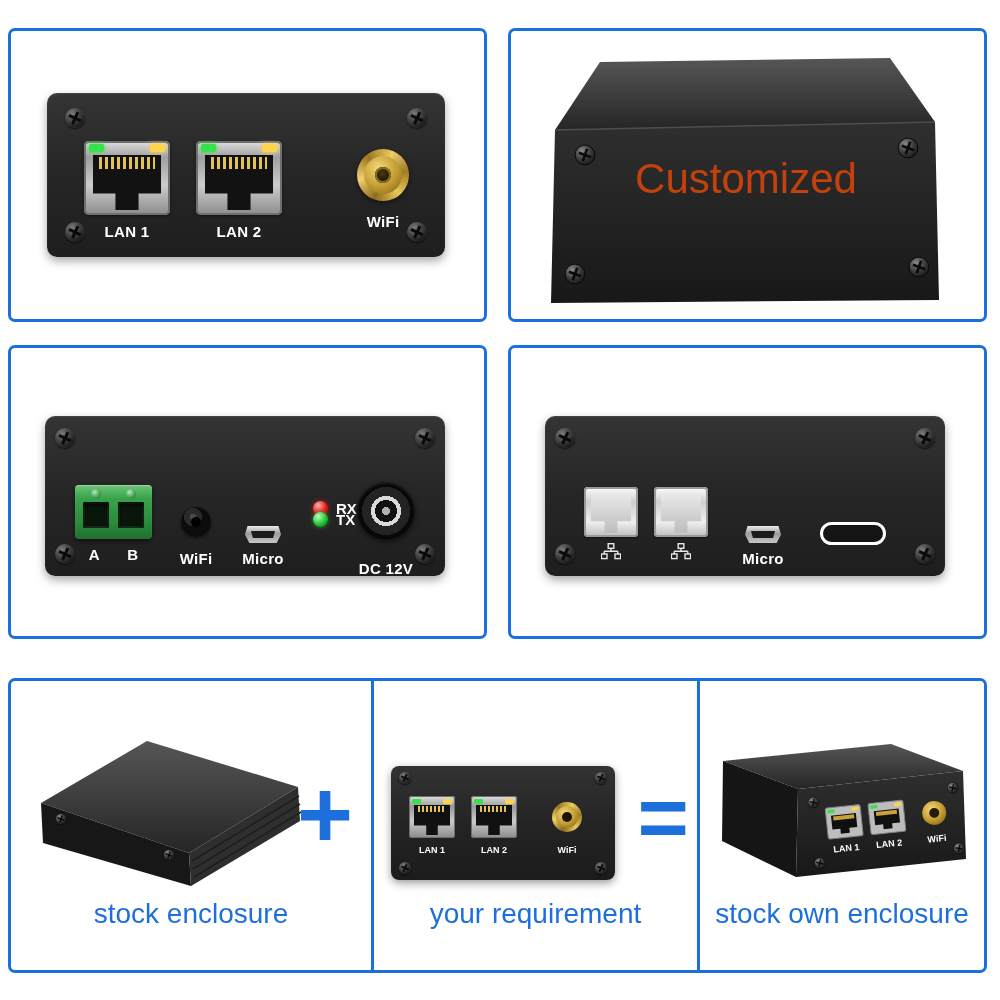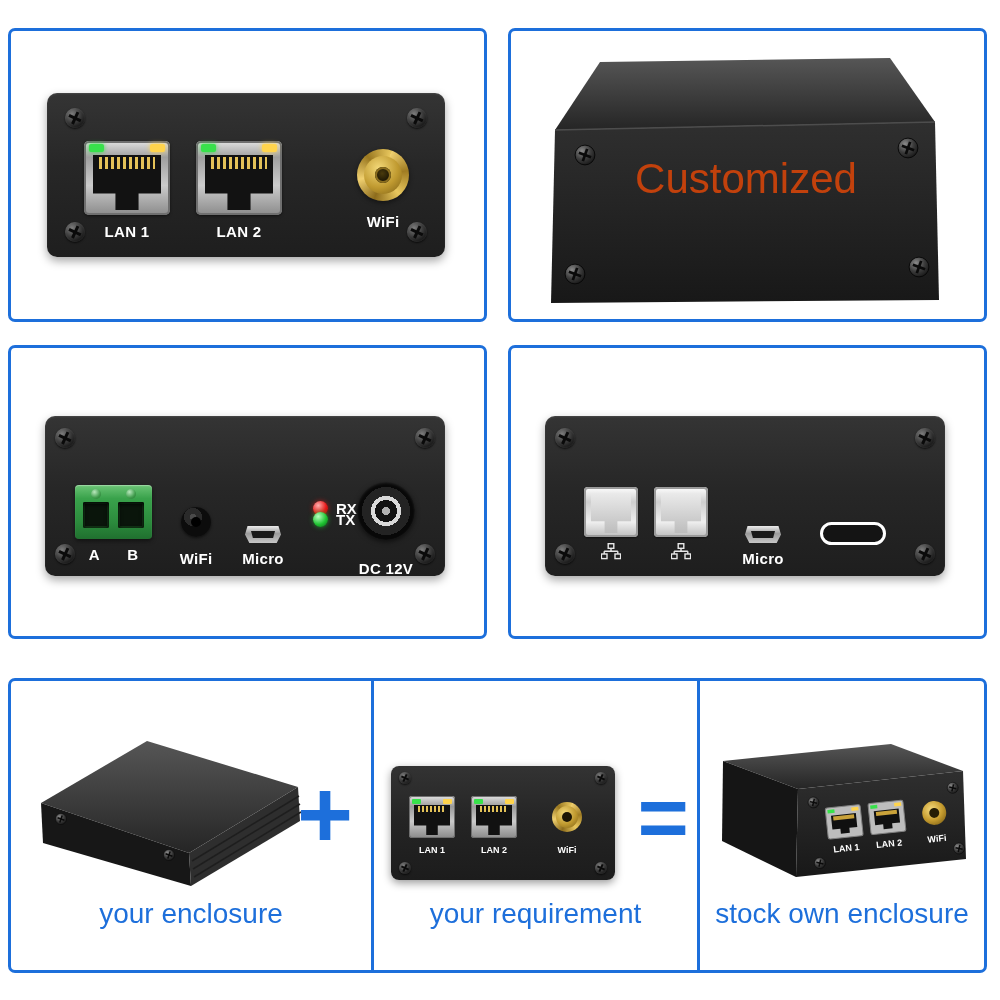--- a/index.html
+++ b/index.html
@@ -297,21 +297,21 @@
         <polygon points="154,116 263,50 265,84 156,149" fill="#2e2e2e"></polygon>
         <g stroke="#1e1e1e" stroke-width="1.5">
           <line x1="157" y1="124" x2="264" y2="59"></line>
           <line x1="158" y1="132" x2="265" y2="67"></line>
           <line x1="159" y1="140" x2="266" y2="75"></line>
         </g>
         <use href="#scr" transform="translate(26,82)"></use>
         <use href="#scr" transform="translate(134,118)"></use>
       </svg>
       <div class="op plus" style="right:18px;top:86px">+</div>
-      <div class="bcaption">your enclosure</div>
+      <div class="bcaption">stock enclosure</div>
     </div>
 
     <div class="bcell" style="flex:0 0 33.5%">
       <div class="mini-face">
         <div class="screw sm" style="left:8px;top:6px"></div>
         <div class="screw sm" style="left:204px;top:6px"></div>
         <div class="screw sm" style="left:8px;top:96px"></div>
         <div class="screw sm" style="left:204px;top:96px"></div>
 
         <div class="rj45-mini" style="left:18px;top:30px">

